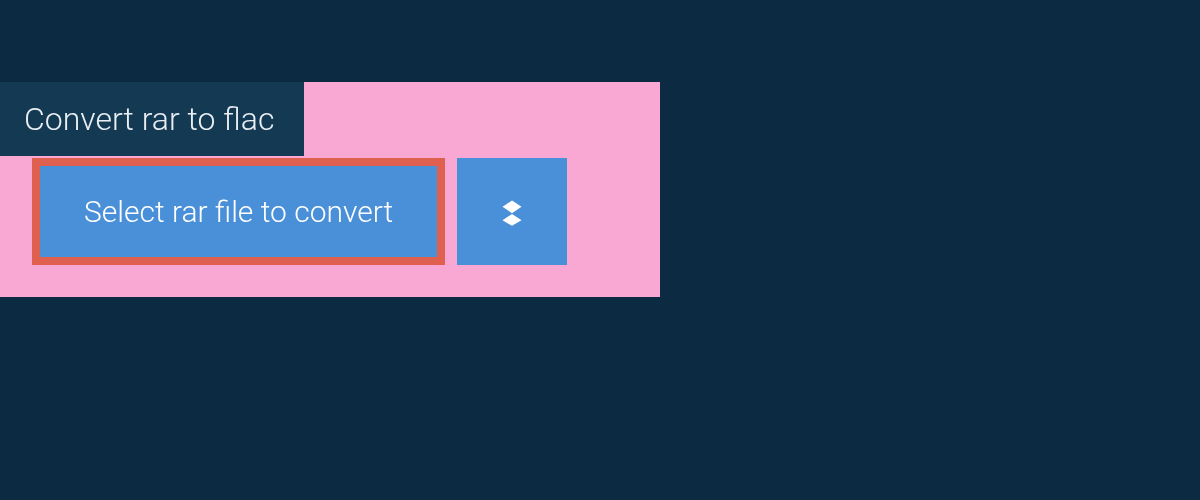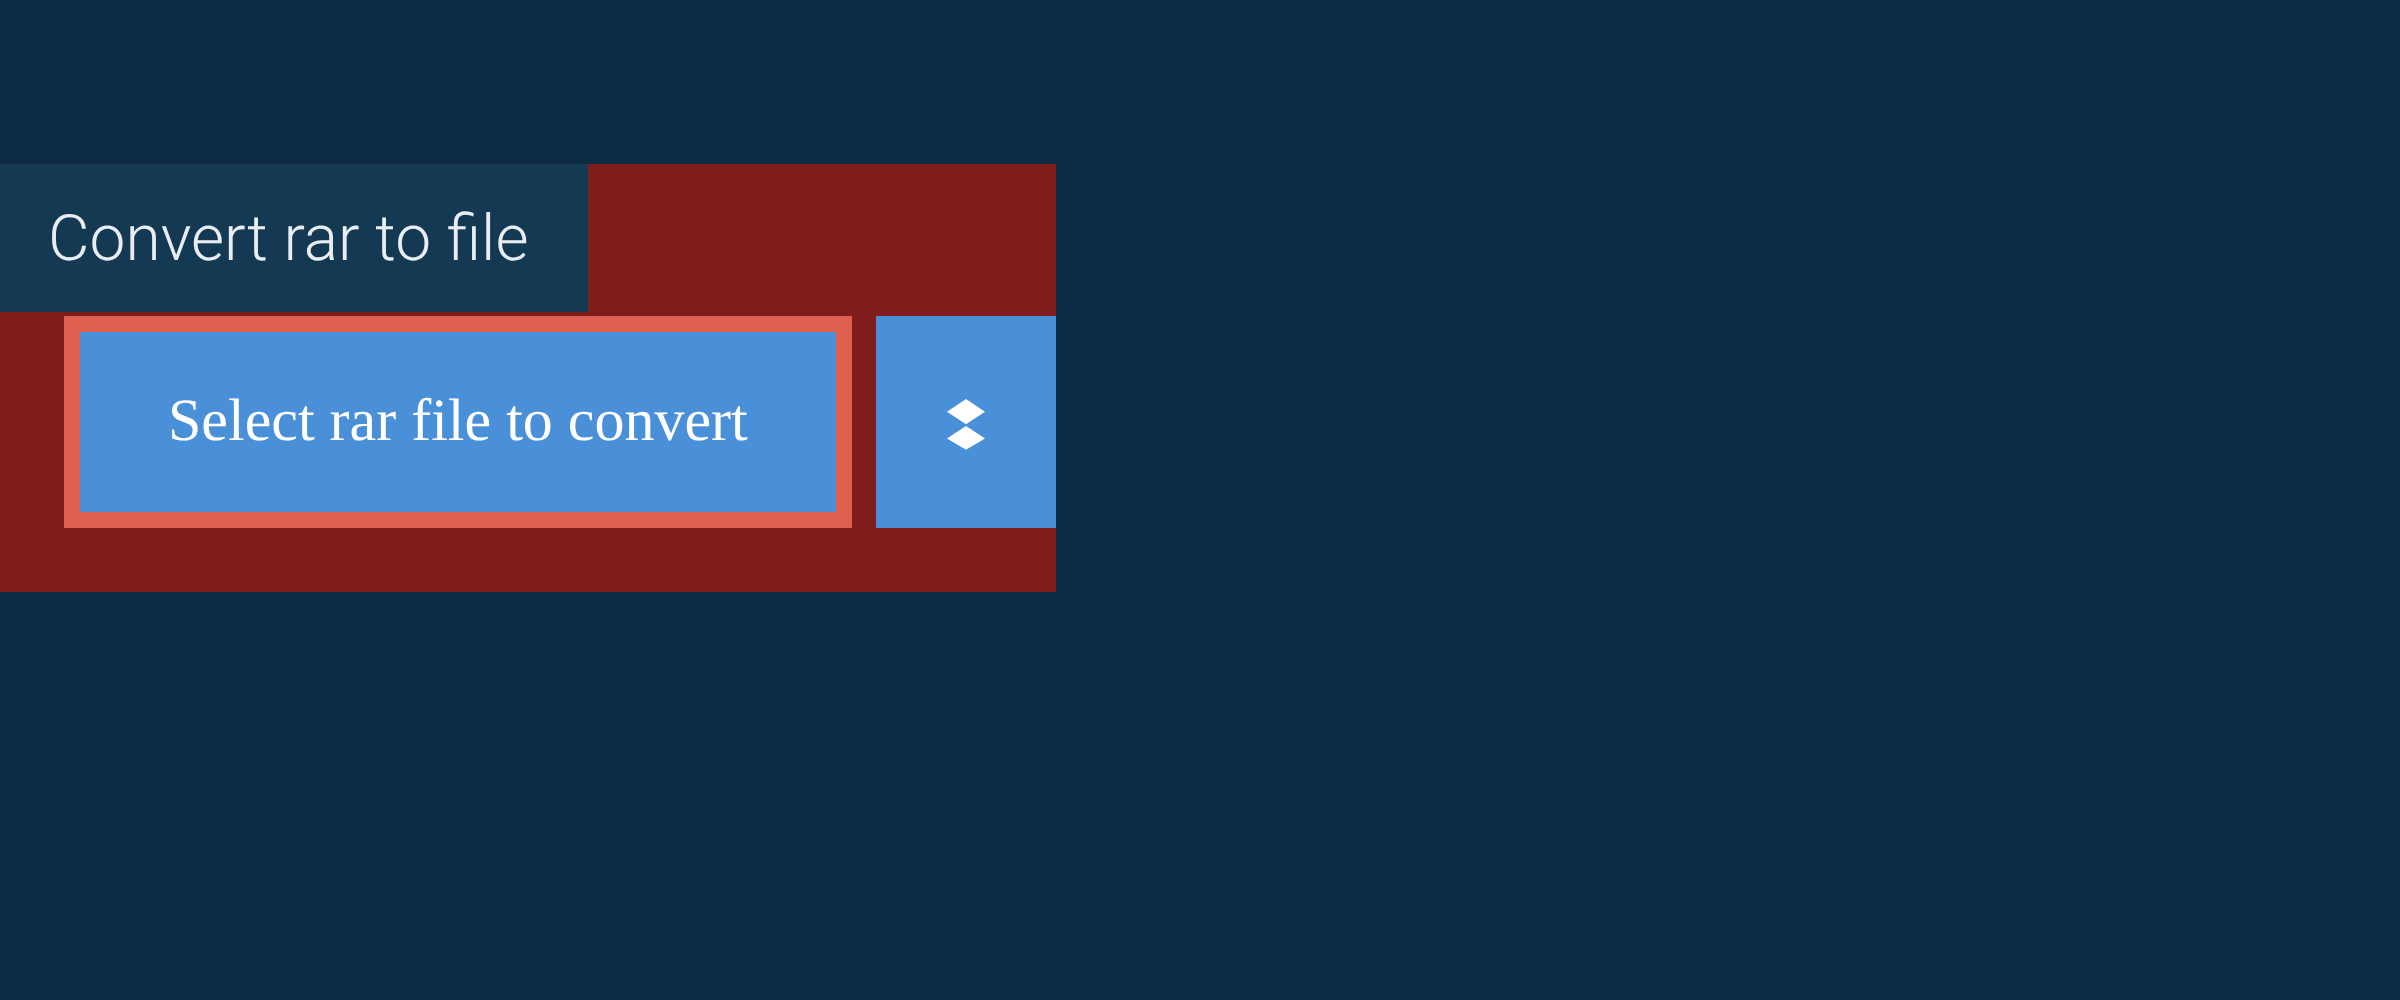--- a/index.html
+++ b/index.html
@@ -8,24 +8,23 @@
       box-sizing: border-box;
     }
     body {
       width: 1200px;
       height: 500px;
       background: #0c2a42;
       font-family: -apple-system, BlinkMacSystemFont, "Segoe UI", Roboto, "Helvetica Neue", Arial, sans-serif;
       overflow: hidden;
     }
     .panel {
-      background: #7f1d1d;
-      width: 528px;
+      background: #f9a8d4;
+      width: 660px;
       margin-top: 82px;
-      font-family: Liberation Serif, serif;
     }
     .tab {
       position: absolute;
       top: 82px;
       left: 0;
       background: #143952;
       padding: 18px 30px 18px 24px;
       color: #e8eef3;
       font-size: 32px;
       font-weight: 300;
@@ -62,21 +61,21 @@
     .dropbox-button svg {
       width: 38px;
       height: 38px;
       fill: #ffffff;
     }
   </style>
 </head>
 <body>
 
 <div class="tab">
-  <span>Convert rar to file</span>
+  <span>Convert rar to flac</span>
 </div>
 
 <div class="panel">
   <div class="content-area">
     <div class="select-button">
       <span>Select rar file to convert</span>
     </div>
     <div class="dropbox-button">
       <span>
         <svg viewBox="0 0 24 24">

